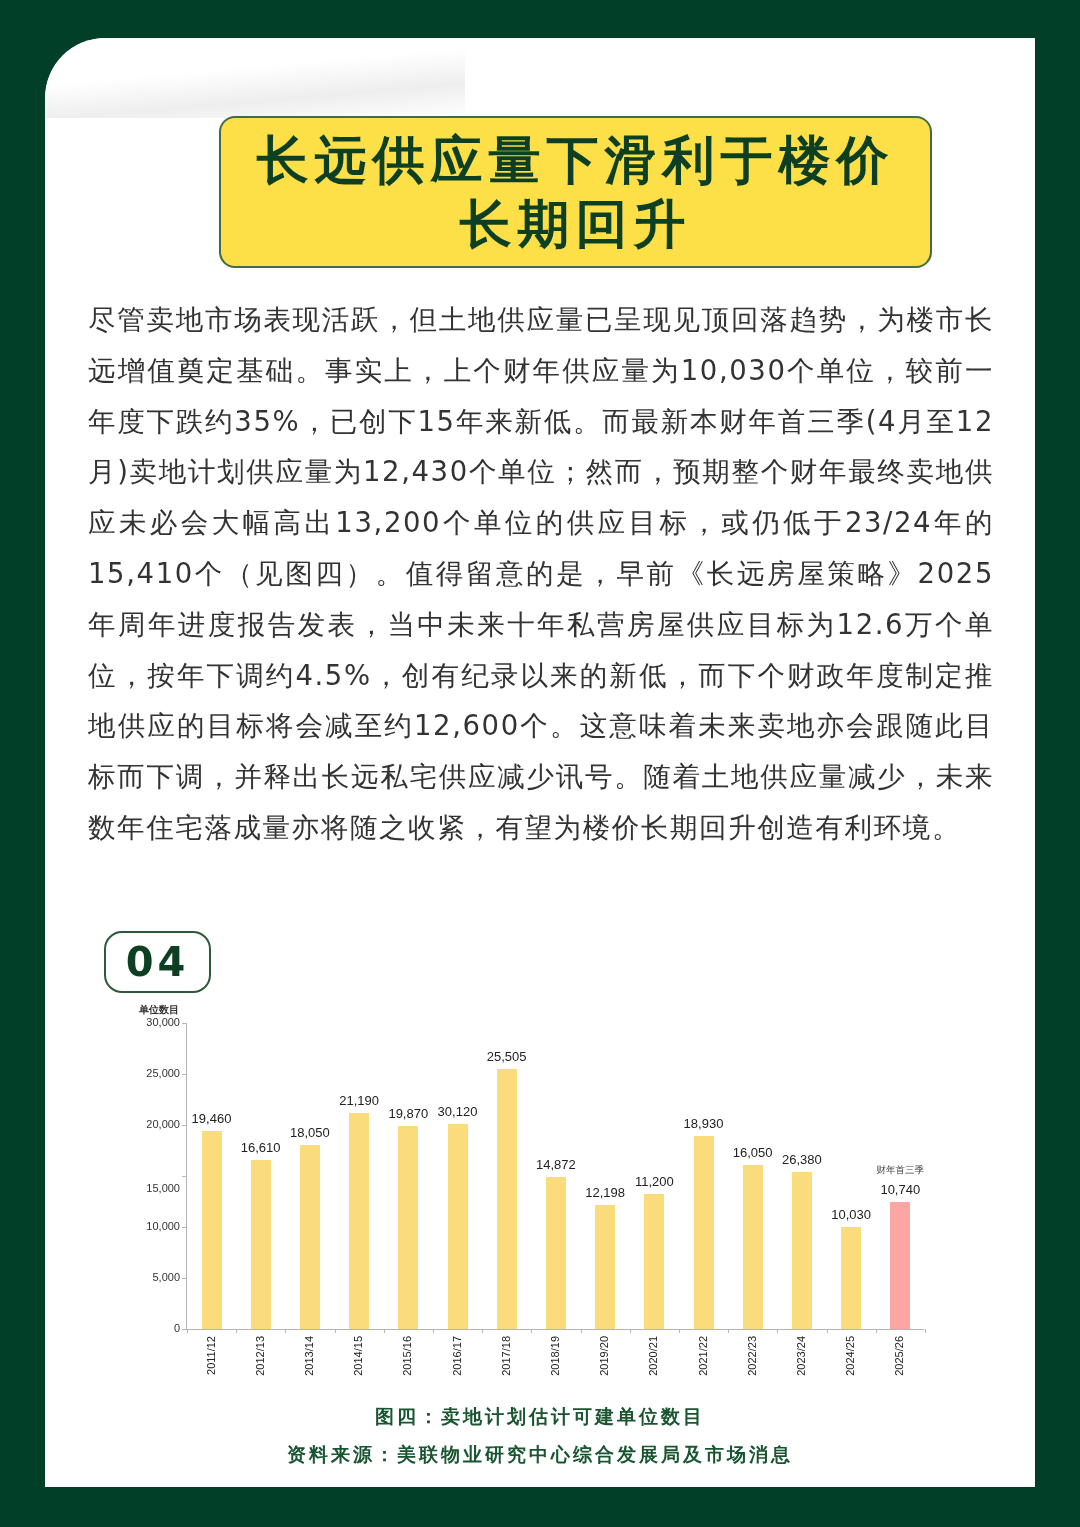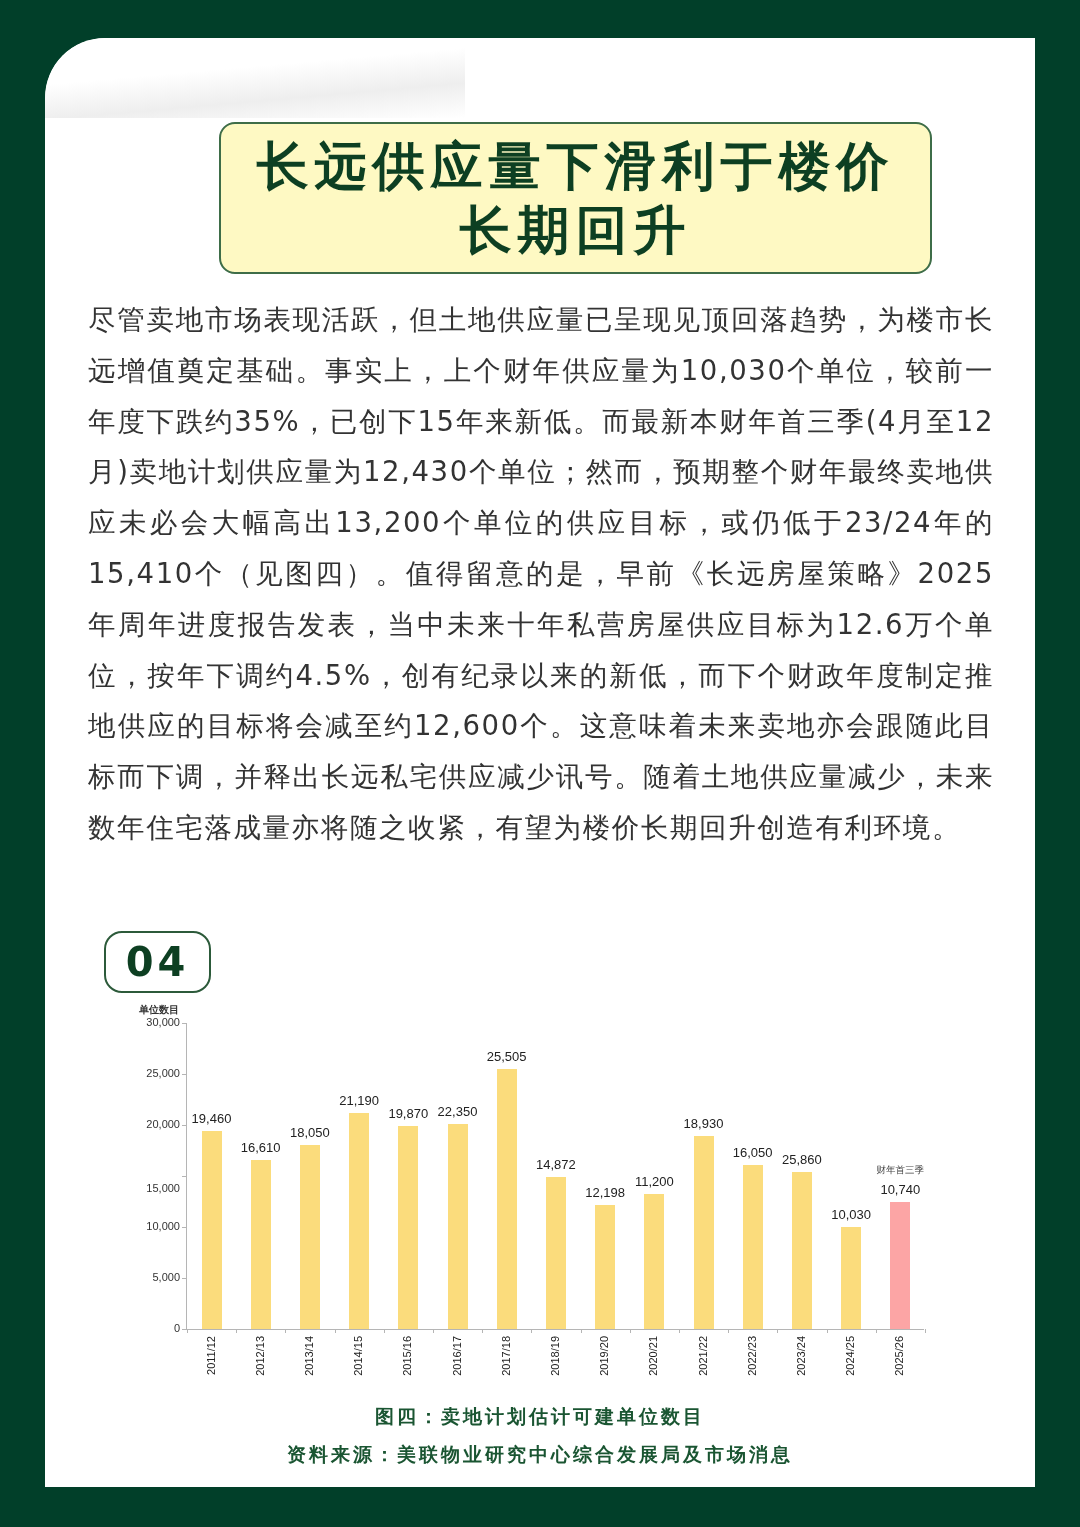--- a/index.html
+++ b/index.html
@@ -1,19 +1,19 @@
 <!DOCTYPE html>
 <html><head>
 <meta charset="utf-8">
 <style>
   html,body{margin:0;padding:0;}
   body{width:1080px;height:1527px;background:#013f29;position:relative;overflow:hidden;font-family:"DejaVu Sans","Liberation Sans",sans-serif;}
   .page{position:absolute;left:45px;top:38px;width:990px;height:1449px;background:#ffffff;border-radius:60px 0 0 0;overflow:hidden;}
   .curl{position:absolute;left:0;top:0;width:420px;height:80px;background:linear-gradient(175deg,#ffffff 40%,#ececec 70%,#ffffff 100%);border-radius:60px 0 0 0;opacity:.9;}
-  .title-box{position:absolute;left:219px;top:122px;width:713px;height:152px;background:#fef9c3;border:2px solid #3e6d48;border-radius:16px;box-sizing:border-box;text-align:center;}
+  .title-box{position:absolute;left:219px;top:116px;width:713px;height:152px;background:#fde047;border:2px solid #3e6d48;border-radius:16px;box-sizing:border-box;text-align:center;}
   .title-line{display:block;font-weight:bold;font-size:52px;color:#0d3f22;letter-spacing:6px;line-height:64px;}
   .title-line.l1{margin-top:10px;}
   .body-text{position:absolute;left:88px;top:294px;width:906px;font-size:27.5px;color:#333333;line-height:50.8px;letter-spacing:1.6px;text-align:justify;}
   .badge{position:absolute;left:104px;top:931px;width:107px;height:62px;border:2px solid #2c5a3a;border-radius:18px;box-sizing:border-box;text-align:center;font-size:40px;font-weight:bold;color:#0d3f22;line-height:58px;letter-spacing:4px;}
   .chart{position:absolute;left:0;top:0;width:1080px;height:1527px;pointer-events:none;}
   .ylab{position:absolute;left:139px;top:1003px;font-size:10px;color:#333;font-weight:bold;}
   .yaxis{position:absolute;left:186px;top:1023px;width:1px;height:306px;background:#b5b5b5;}
   .xaxis{position:absolute;left:186px;top:1329px;width:738px;height:1px;background:#b5b5b5;}
   .ytick{position:absolute;left:182px;width:4px;height:1px;background:#b5b5b5;}
   .ytick-label{position:absolute;width:80px;left:100px;text-align:right;font-size:11px;color:#333;font-family:"Liberation Sans",sans-serif;}
@@ -74,21 +74,21 @@
     <div class="xtick" style="left: 334.5px;"></div>
     <div class="bar" style="left: 349.1px; top: 1112.86px; height: 216.138px;"></div>
     <div class="bar-val" style="left: 319.1px; top: 1092.86px;">21,190</div>
     <div class="xcat" style="left: 352.1px; top: 1386px;">2014/15</div>
     <div class="xtick" style="left: 383.7px;"></div>
     <div class="bar" style="left: 398.3px; top: 1126.33px; height: 202.674px;"></div>
     <div class="bar-val" style="left: 368.3px; top: 1106.33px;">19,870</div>
     <div class="xcat" style="left: 401.3px; top: 1386px;">2015/16</div>
     <div class="xtick" style="left: 432.9px;"></div>
     <div class="bar" style="left: 447.5px; top: 1123.57px; height: 205.428px;"></div>
-    <div class="bar-val" style="left: 417.5px; top: 1103.57px;">22,350</div>
+    <div class="bar-val" style="left: 417.5px; top: 1103.57px;">30,120</div>
     <div class="xcat" style="left: 450.5px; top: 1386px;">2016/17</div>
     <div class="xtick" style="left: 482.1px;"></div>
     <div class="bar" style="left: 496.7px; top: 1068.85px; height: 260.151px;"></div>
     <div class="bar-val" style="left: 466.7px; top: 1048.85px;">25,505</div>
     <div class="xcat" style="left: 499.7px; top: 1386px;">2017/18</div>
     <div class="xtick" style="left: 531.3px;"></div>
     <div class="bar" style="left: 545.9px; top: 1177.31px; height: 151.694px;"></div>
     <div class="bar-val" style="left: 515.9px; top: 1157.31px; text-align: center;">14,872</div>
     <div class="xcat" style="left: 548.9px; top: 1386px;">2018/19</div>
     <div class="xtick" style="left: 580.5px;"></div>
@@ -102,21 +102,21 @@
     <div class="xtick" style="left: 678.9px;"></div>
     <div class="bar" style="left: 693.5px; top: 1135.91px; height: 193.086px;"></div>
     <div class="bar-val" style="left: 663.5px; top: 1115.91px; text-align: center;">18,930</div>
     <div class="xcat" style="left: 696.5px; top: 1386px;">2021/22</div>
     <div class="xtick" style="left: 728.1px;"></div>
     <div class="bar" style="left: 742.7px; top: 1165.29px; height: 163.71px;"></div>
     <div class="bar-val" style="left: 712.7px; top: 1145.29px;">16,050</div>
     <div class="xcat" style="left: 745.7px; top: 1386px;">2022/23</div>
     <div class="xtick" style="left: 777.3px;"></div>
     <div class="bar" style="left: 791.9px; top: 1171.82px; height: 157.182px;"></div>
-    <div class="bar-val" style="left: 761.9px; top: 1151.82px;">25,860</div>
+    <div class="bar-val" style="left: 761.9px; top: 1151.82px;">26,380</div>
     <div class="xcat" style="left: 794.9px; top: 1386px;">2023/24</div>
     <div class="xtick" style="left: 826.5px;"></div>
     <div class="bar" style="left: 841.1px; top: 1226.69px; height: 102.306px;"></div>
     <div class="bar-val" style="left: 811.1px; top: 1206.69px;">10,030</div>
     <div class="xcat" style="left: 844.1px; top: 1386px;">2024/25</div>
     <div class="xtick" style="left: 875.7px;"></div>
     <div class="bar hl" style="left: 890.3px; top: 1202.21px; height: 126.786px;"></div>
     <div class="bar-val" style="left: 860.3px; top: 1182.21px;">10,740</div>
     <div class="bar-note" style="left: 860.3px; top: 1164.21px;">财年首三季</div>
     <div class="xcat" style="left: 893.3px; top: 1386px;">2025/26</div>

